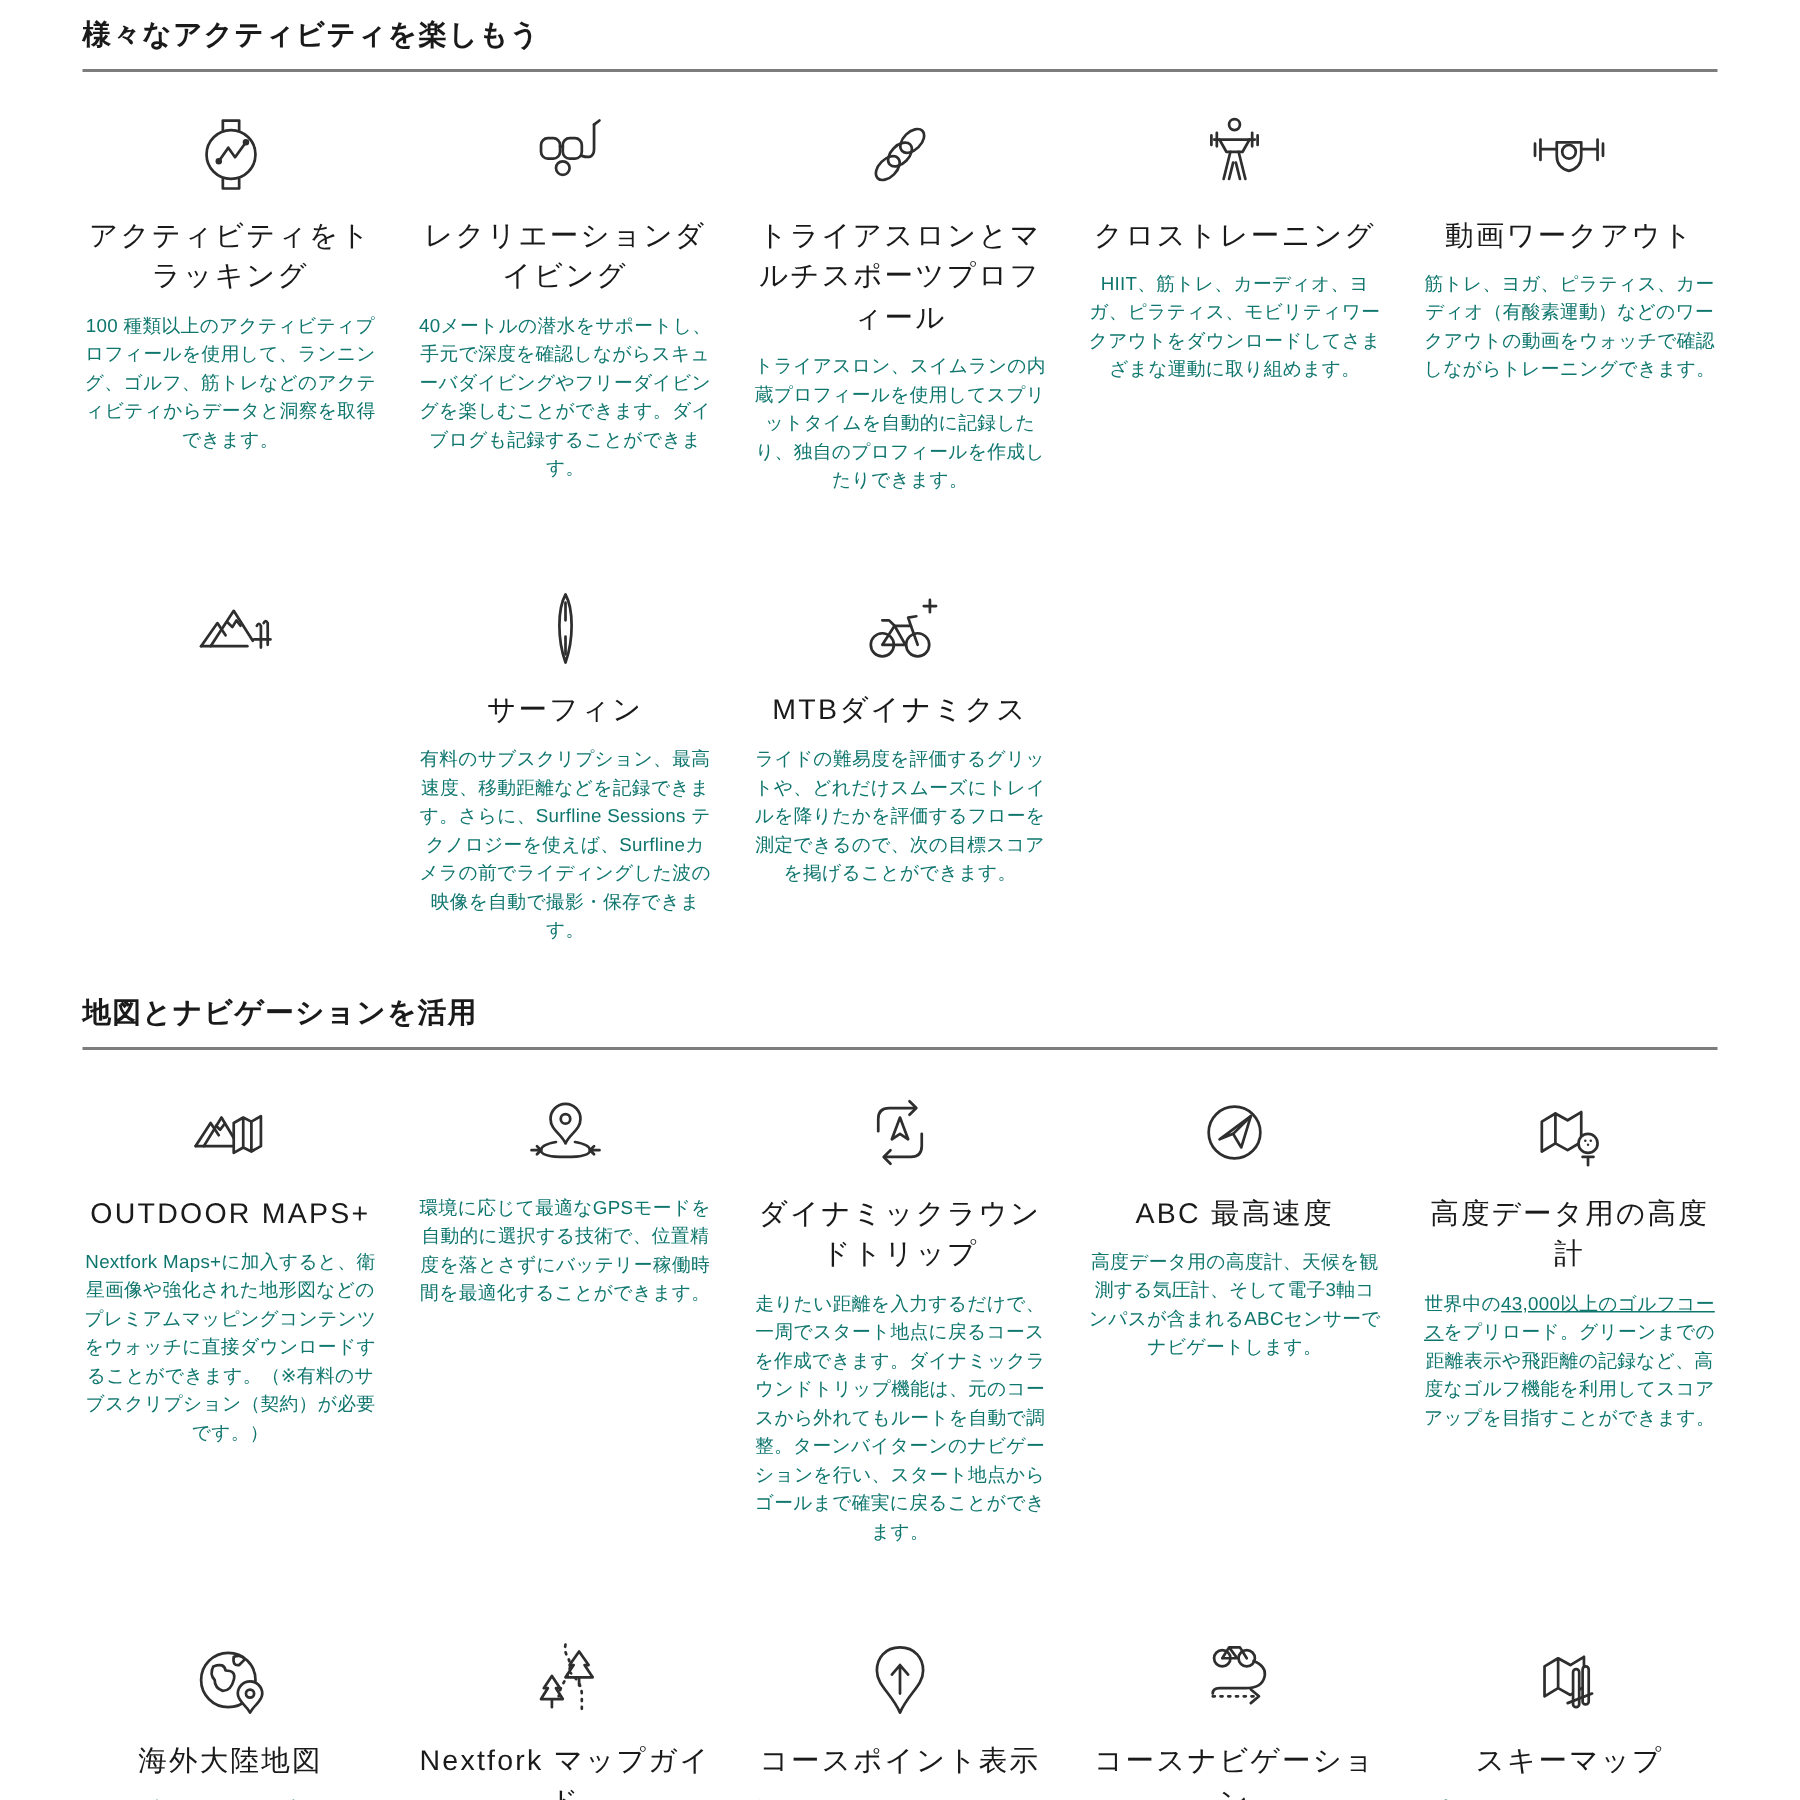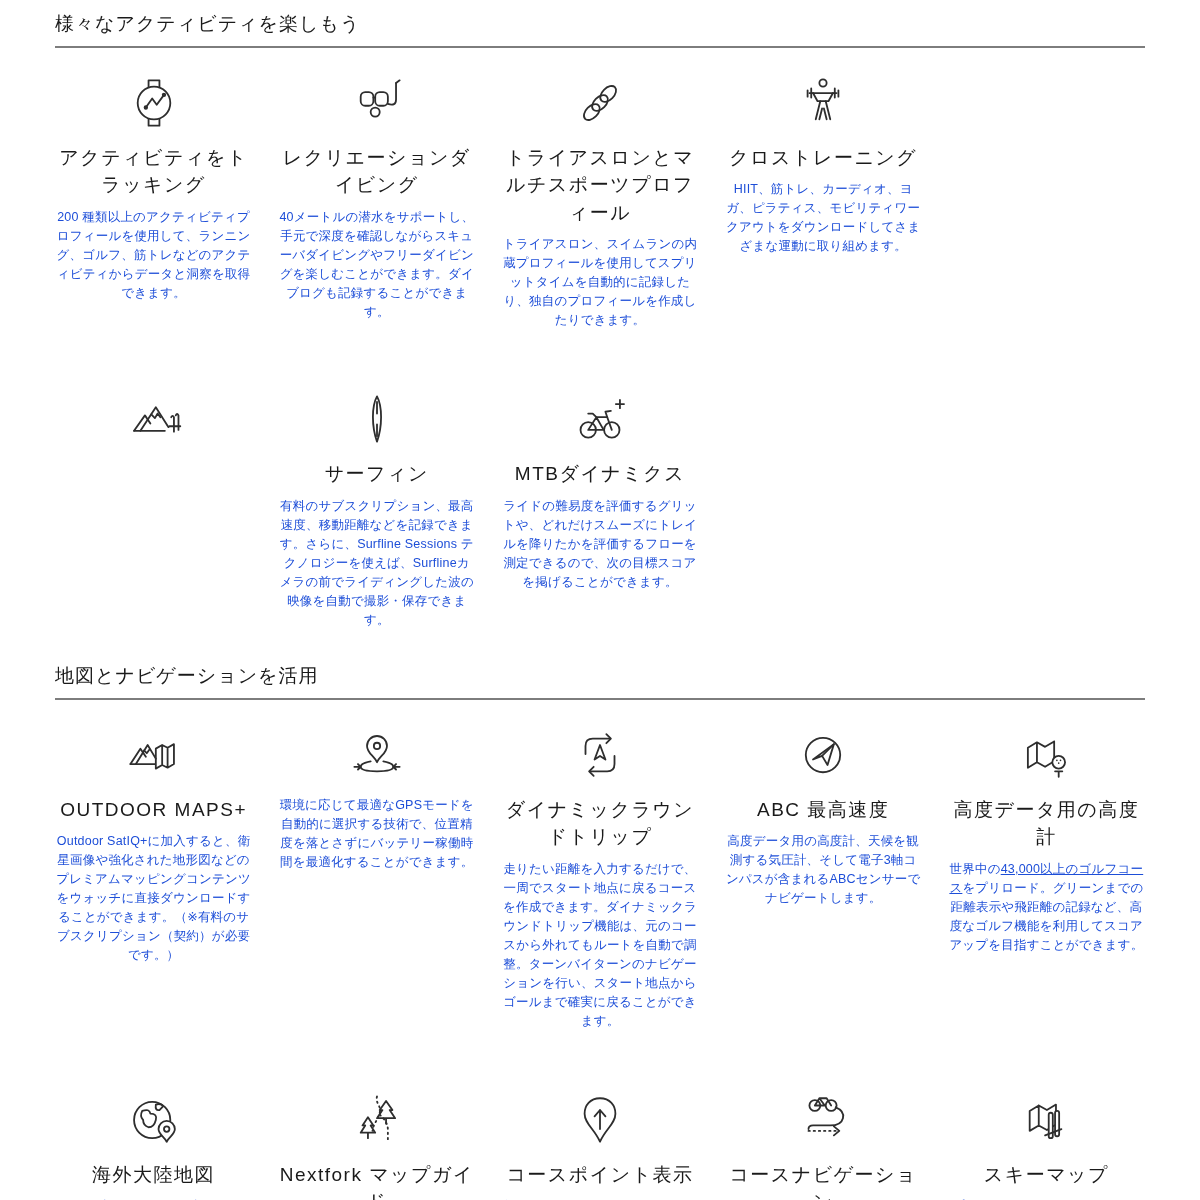--- a/index.html
+++ b/index.html
@@ -7,21 +7,21 @@
   body {
     width: 1200px;
     font-family: "Liberation Sans", "DejaVu Sans", sans-serif;
     color: #1a1a1a;
     -webkit-font-smoothing: antialiased;
   }
   .page { padding: 12px 55px 30px 55px; }
   section.feature-section { margin: 0 0 34px 0; }
   h2.section-title {
     font-size: 19px;
-    font-weight: 400;
+    font-weight: 700;
     letter-spacing: 1px;
     margin: 0 0 24px 0;
     padding-bottom: 9px;
     border-bottom: 2px solid #7d7d7d;
     line-height: 1.3;
   }
   .row {
     display: grid;
     grid-template-columns: repeat(5, 1fr);
     column-gap: 26px;
@@ -52,21 +52,21 @@
     font-size: 19px;
     font-weight: 400;
     letter-spacing: 1.5px;
     line-height: 1.45;
     margin: 0 0 9px 0;
   }
   p.card-body {
     font-size: 12.5px;
     line-height: 1.52;
     letter-spacing: 0.2px;
-    color: #1d4ed8;
+    color: #0f766e;
     margin: 0;
   }
   a.inline-link, a.block-link {
     color: inherit;
     text-decoration: underline;
     cursor: pointer;
   }
 </style>
 </head>
 <body>
@@ -82,21 +82,21 @@
         <div class="icon-wrap">
           <svg viewBox="0 0 64 64">
               <path d="M26 14 v-7 h12 v7 M26 50 v7 h12 v-7"></path>
               <circle cx="32" cy="32" r="18"></circle>
               <path d="M23 37 l7 -10 5 7 8 -11"></path>
               <circle cx="23" cy="37" r="1.4"></circle>
               <circle cx="43" cy="23" r="1.4"></circle>
             </svg>
         </div>
         <h3 class="card-title">アクティビティをトラッキング</h3>
-        <p class="card-body">200 種類以上のアクティビティプロフィールを使用して、ランニング、ゴルフ、筋トレなどのアクティビティからデータと洞察を取得できます。</p>
+        <p class="card-body">100 種類以上のアクティビティプロフィールを使用して、ランニング、ゴルフ、筋トレなどのアクティビティからデータと洞察を取得できます。</p>
       </div>
 
       <div class="card">
         <div class="icon-wrap">
           <svg viewBox="0 0 64 64">
               <rect x="14" y="20" width="14" height="15" rx="5"></rect>
               <rect x="30" y="20" width="14" height="15" rx="5"></rect>
               <path d="M28 26 h2"></path>
               <circle cx="30" cy="42" r="5"></circle>
               <path d="M44 33 q9 3 9 -5 V10"></path>
@@ -126,20 +126,31 @@
               <path d="M17 21 h30"></path>
               <path d="M19 16 v10 M15 18 v7 M45 16 v10 M49 18 v7"></path>
               <path d="M21 21 l5 9 h12 l5 -9"></path>
               <path d="M29 30 l-5 20 M35 30 l5 20 M31 38 l-3 12 M33 38 l3 12"></path>
             </svg>
         </div>
         <h3 class="card-title">クロストレーニング</h3>
         <p class="card-body">HIIT、筋トレ、カーディオ、ヨガ、ピラティス、モビリティワークアウトをダウンロードしてさまざまな運動に取り組めます。</p>
       </div>
 
+      <div class="card">
+        <div class="icon-wrap">
+          <svg viewBox="0 0 64 64">
+              <path d="M23 23 h18 v10 q0 9 -9 11 q-9 -2 -9 -11 z"></path>
+              <circle cx="32" cy="30" r="5"></circle>
+              <path d="M11 21 v15 M7 24 v9 M11 28 h12 M53 21 v15 M57 24 v9 M41 28 h12"></path>
+            </svg>
+        </div>
+        <h3 class="card-title">動画ワークアウト</h3>
+        <p class="card-body">筋トレ、ヨガ、ピラティス、カーディオ（有酸素運動）などのワークアウトの動画をウォッチで確認しながらトレーニングできます。</p>
+      </div>
 
     </div>
 
     <div class="row">
 
       <div class="card">
         <div class="icon-wrap">
           <svg viewBox="0 0 64 64">
               <path d="M10 45 L22 28 L28 37"></path>
               <path d="M17 45 L34 19 L48 41"></path>
@@ -188,21 +199,21 @@
         <div class="icon-wrap">
           <svg viewBox="0 0 64 64">
               <path d="M6 42 L17 25 L23 34"></path>
               <path d="M12 42 L25 21 L34 36"></path>
               <path d="M21 27 l3 3 3 -4"></path>
               <path d="M6 42 h27"></path>
               <path d="M34 25 l7 -4 6 3 7 -4 v22 l-7 4 -6 -3 -7 4 z M41 21 v22 M47 24 v22"></path>
             </svg>
         </div>
         <h3 class="card-title">OUTDOOR MAPS+</h3>
-        <p class="card-body">Outdoor SatIQ+に加入すると、衛星画像や強化された地形図などのプレミアムマッピングコンテンツをウォッチに直接ダウンロードすることができます。（※有料のサブスクリプション（契約）が必要です。）</p>
+        <p class="card-body">Nextfork Maps+に加入すると、衛星画像や強化された地形図などのプレミアムマッピングコンテンツをウォッチに直接ダウンロードすることができます。（※有料のサブスクリプション（契約）が必要です。）</p>
       </div>
 
       <div class="card">
         <div class="icon-wrap">
           <svg viewBox="0 0 64 64">
               <path d="M32 11 a11 11 0 0 1 11 11 c0 8 -8 11 -11 18 c-3 -7 -11 -10 -11 -18 a11 11 0 0 1 11 -11 z"></path>
               <circle cx="32" cy="22" r="3.5"></circle>
               <path d="M25 39 q-11 2 -11 6 q0 5 18 5 q18 0 18 -5 q0 -4 -11 -6"></path>
               <path d="M7 45 h7 M14 45 l-3 -3 M14 45 l-3 3"></path>
               <path d="M57 45 h-7 M50 45 l3 -3 M50 45 l3 3"></path>

